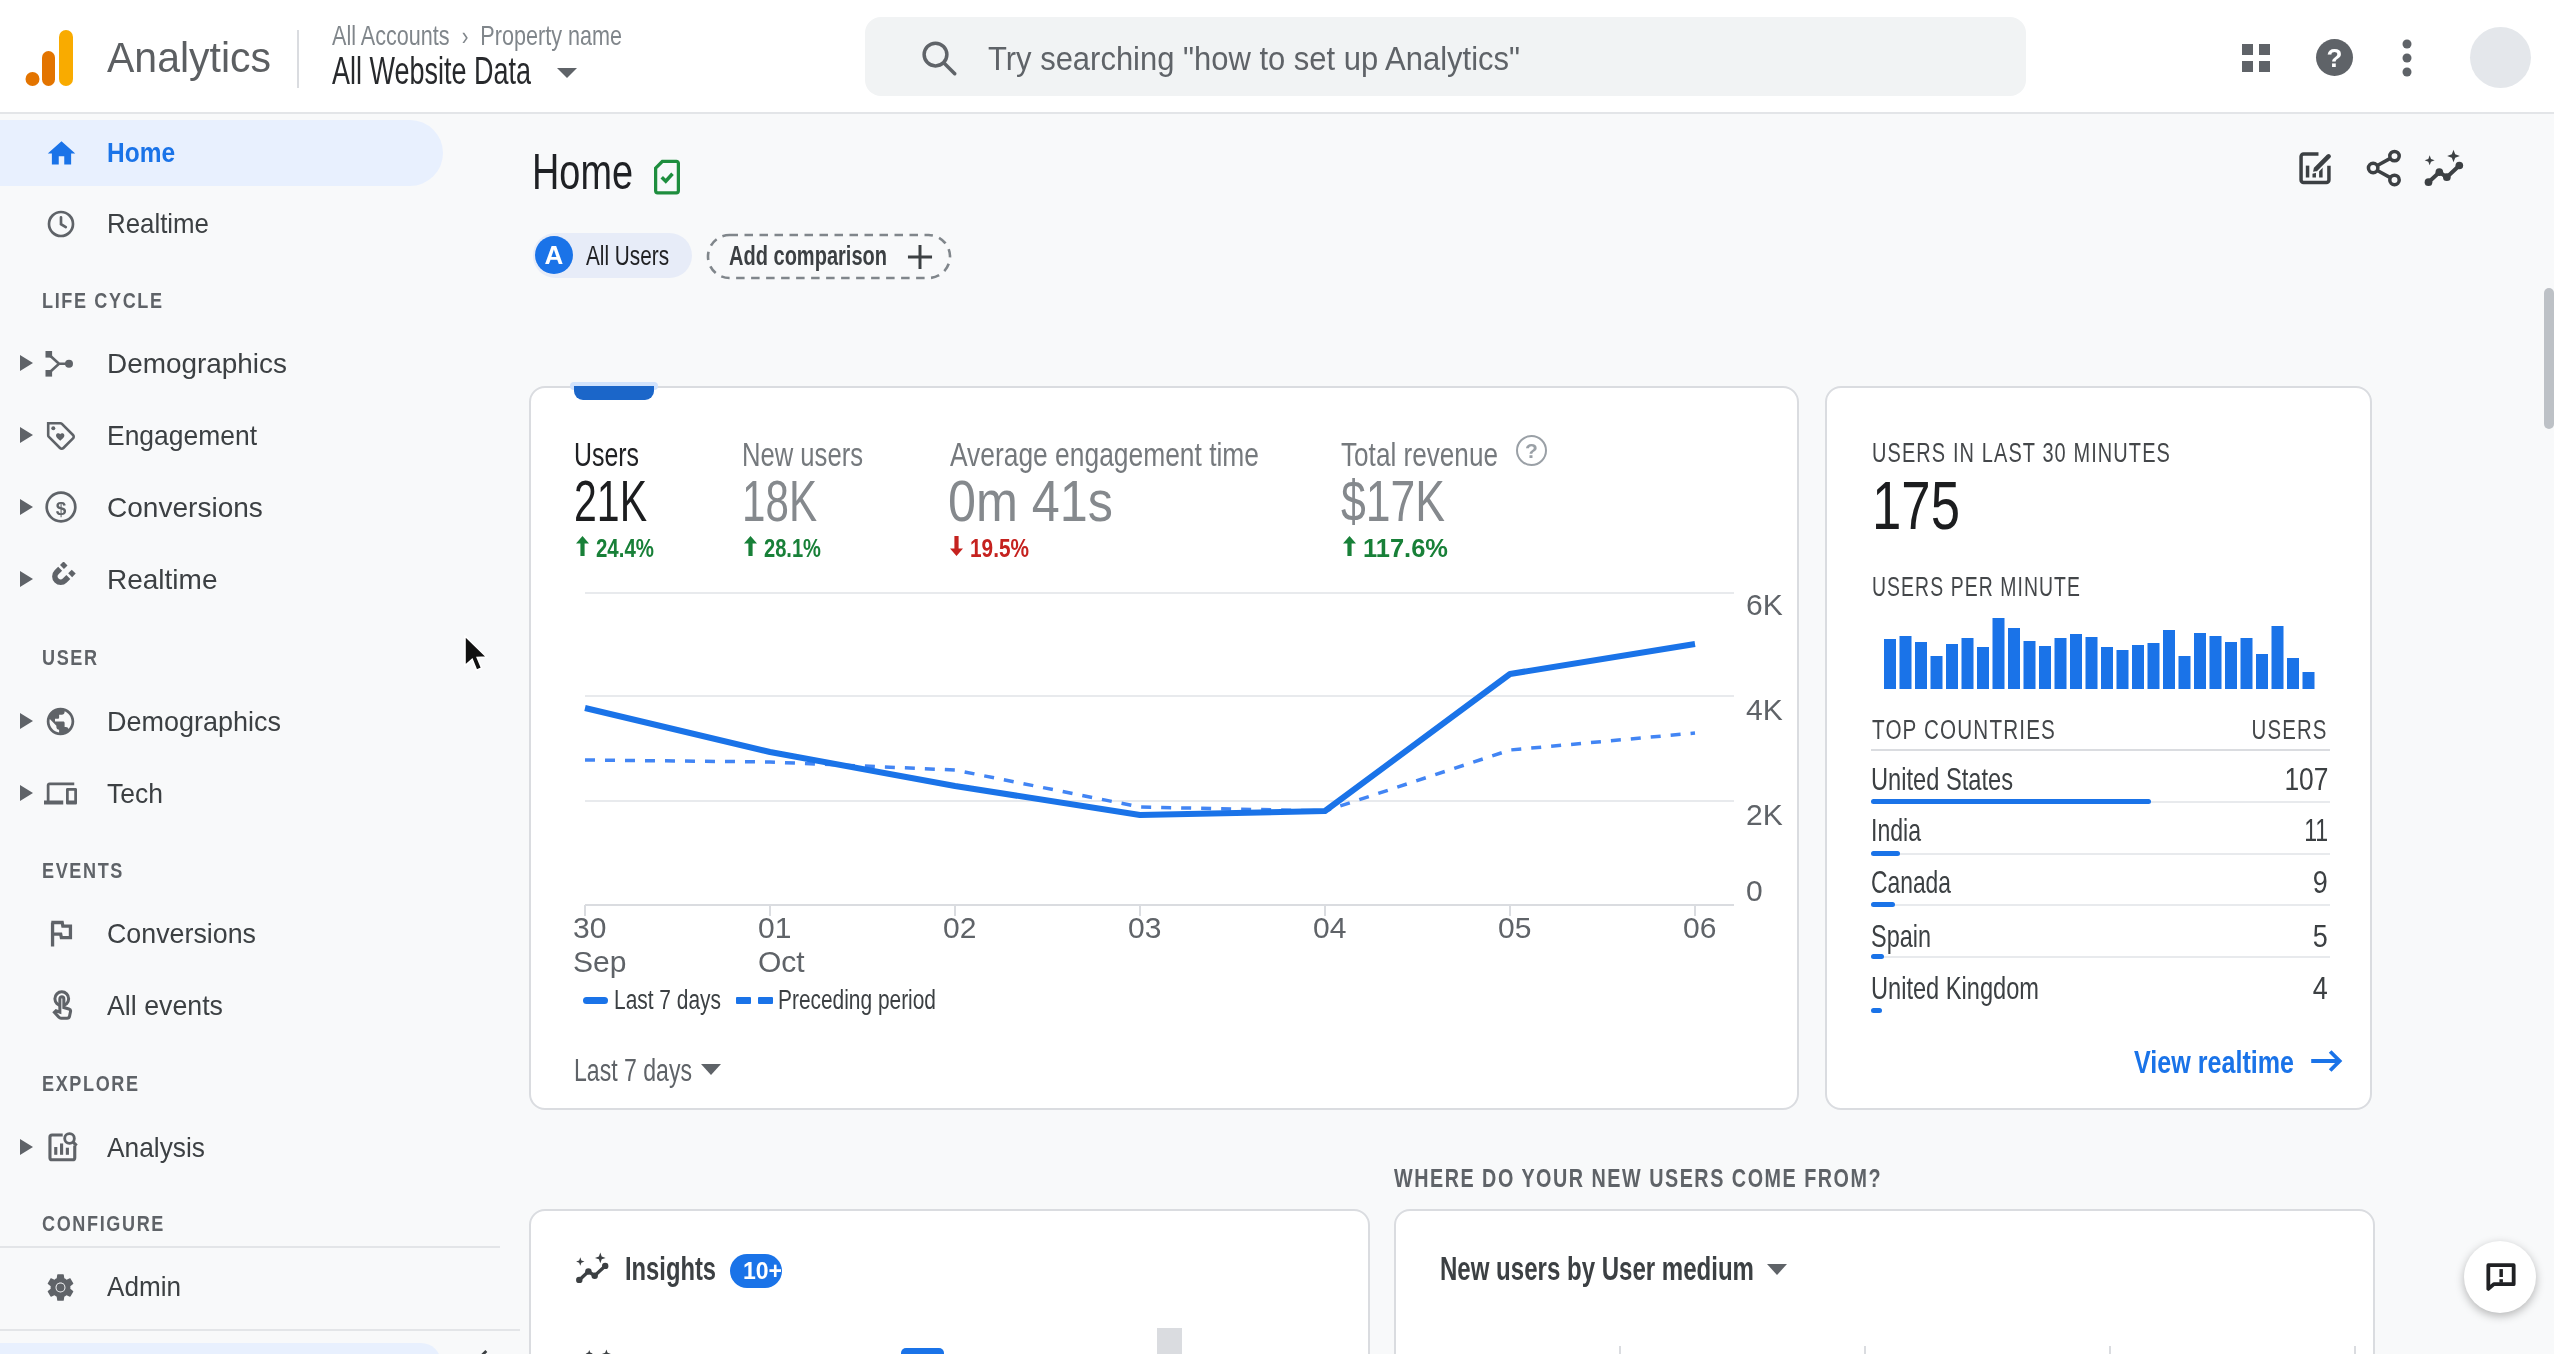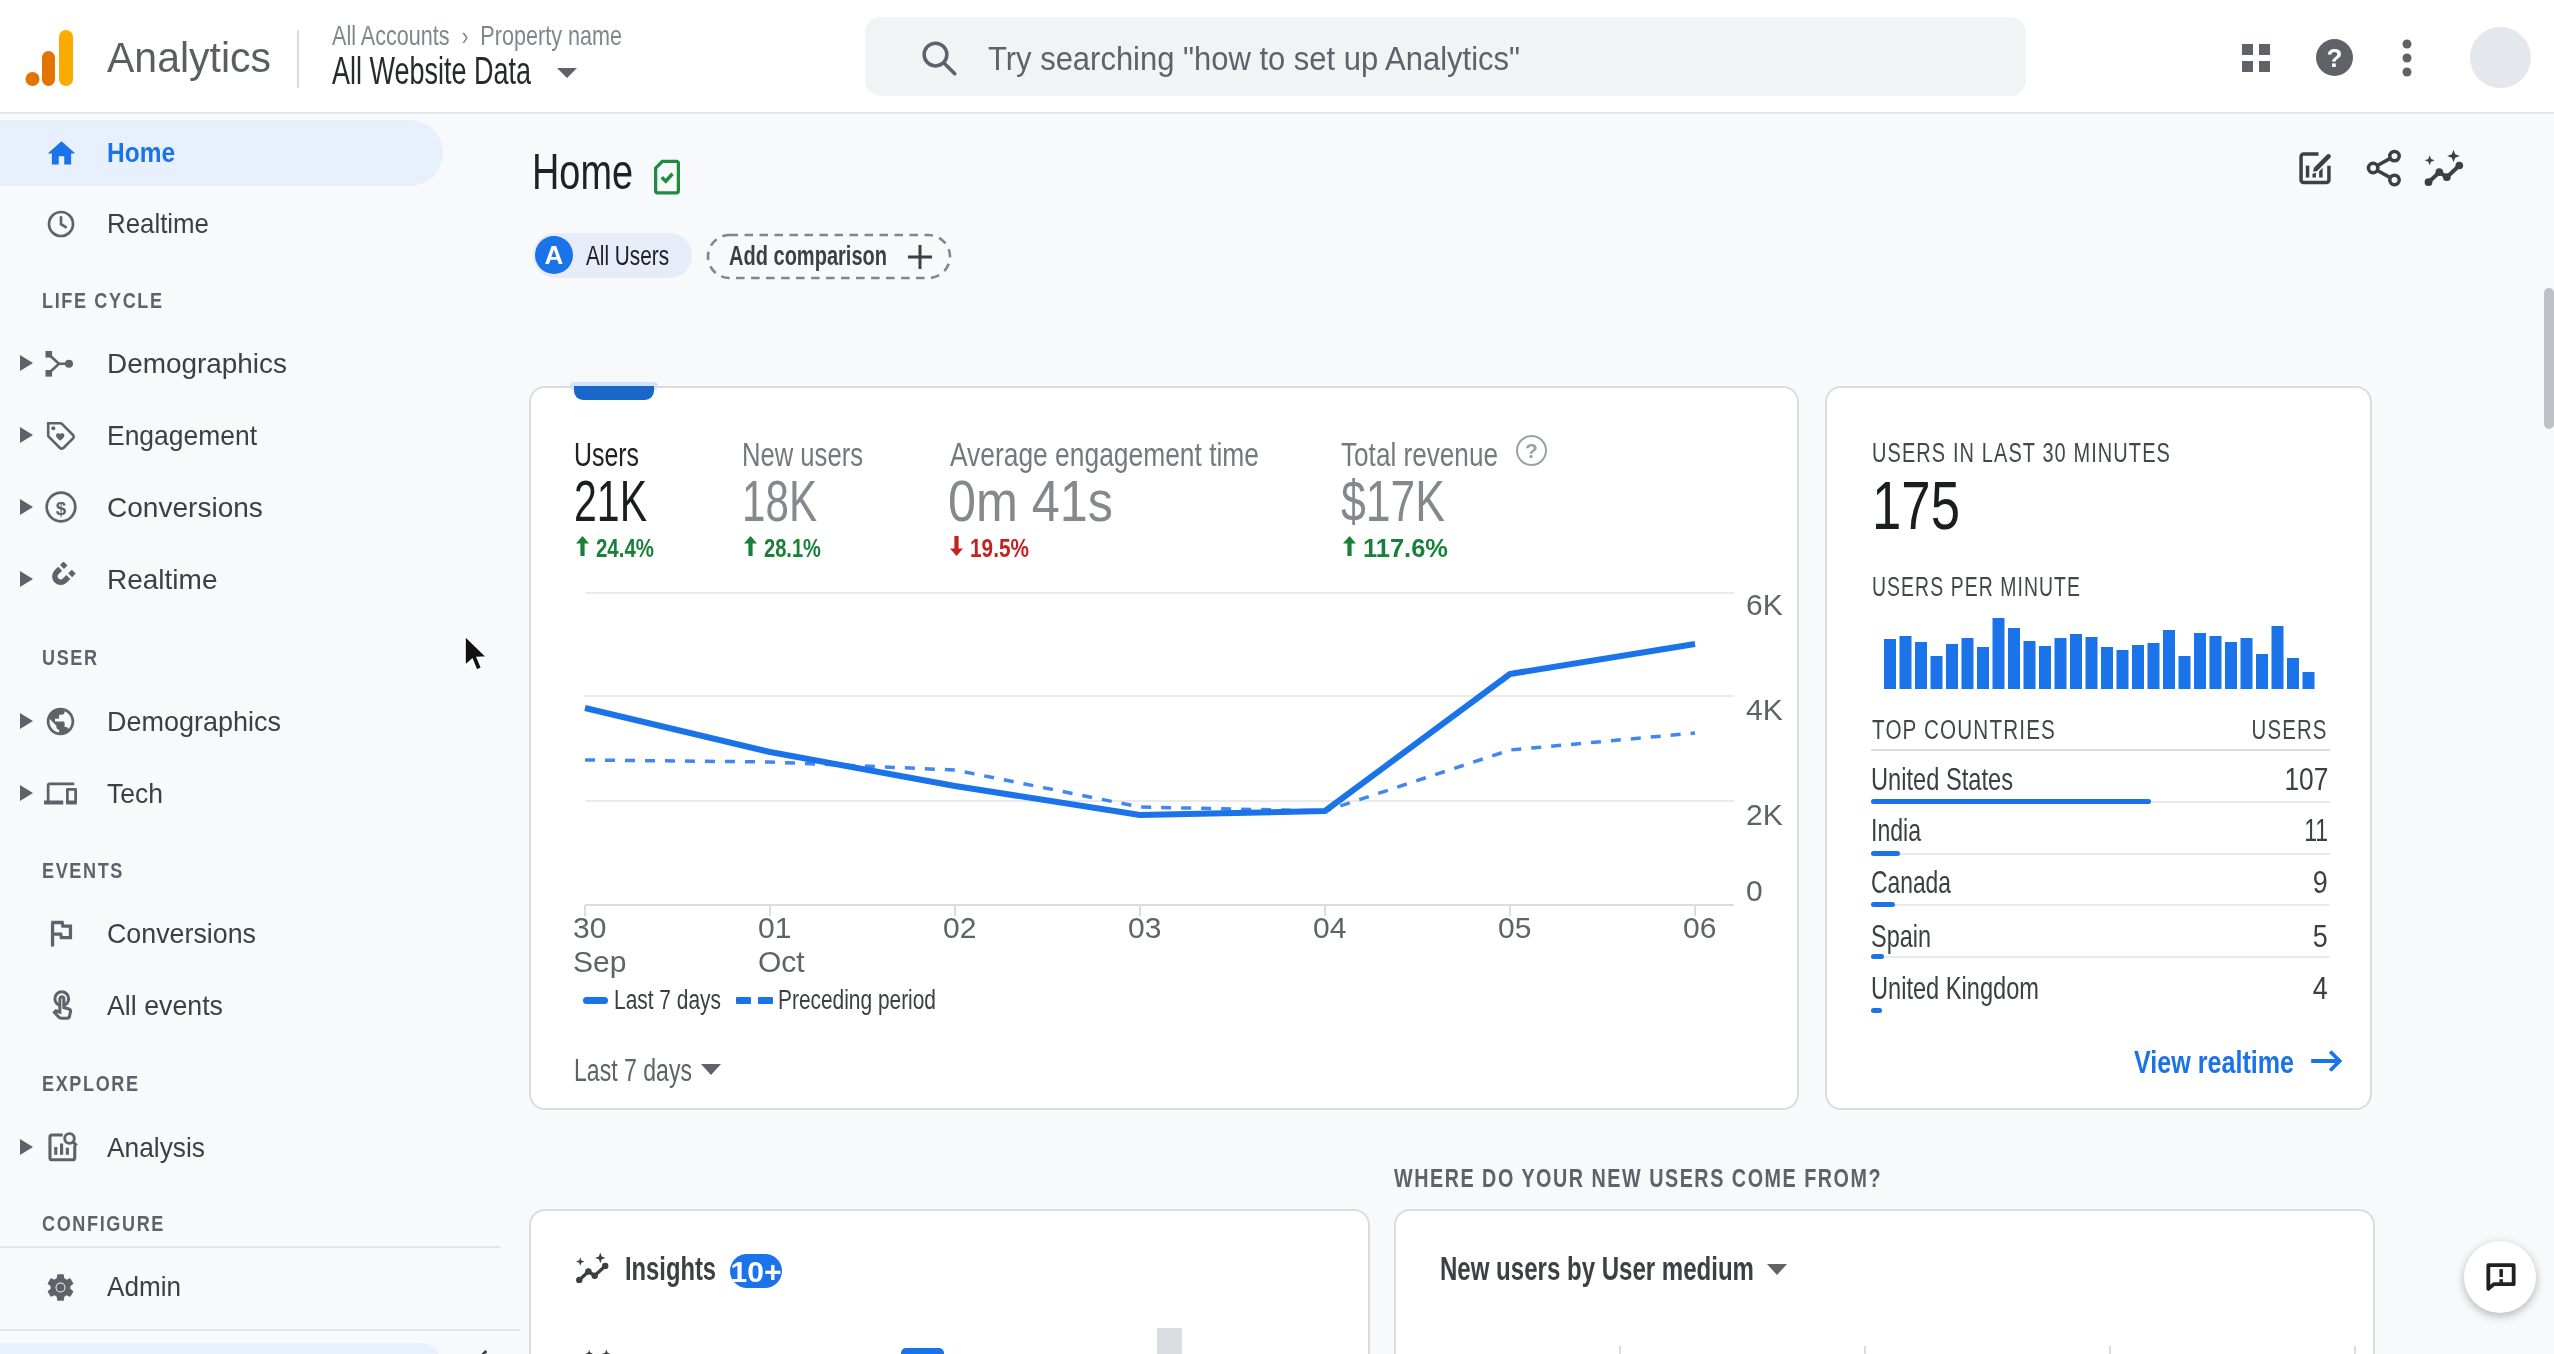--- a/index.html
+++ b/index.html
@@ -351,21 +351,21 @@
 <svg class="abs" style="left:573px;top:1250px;" width="42" height="36" viewBox="0 0 30 24">
   <path d="M19.5 1 l1 2.8 2.8 1 -2.8 1 -1 2.8 -1-2.8 -2.8-1 2.8-1 z" fill="#3c4043"></path>
   <path d="M5.2 4.4 l.8 2.2 2.2.8 -2.2.8 -.8 2.2 -.8-2.2 -2.2-.8 2.2-.8 z" fill="#3c4043"></path>
   <circle cx="4.5" cy="20.5" r="2.3" fill="#3c4043"></circle>
   <circle cx="11" cy="14.5" r="2.3" fill="#3c4043"></circle>
   <circle cx="15.5" cy="17.5" r="2.3" fill="#3c4043"></circle>
   <circle cx="23" cy="10.5" r="2.3" fill="#3c4043"></circle>
   <path d="M4.5 20.5 L11 14.5 15.5 17.5 23 10.5" fill="none" stroke="#3c4043" stroke-width="2.4"></path>
 </svg>
 <div class="abs" id="tIns" style="left:625px;top:1250px;font-size:33px;color:#3c4043;font-weight:bold;transform-origin:0 50%;transform:scaleX(0.7193);">Insights</div>
-<div class="abs" style="left:730px;top:1254px;width:52px;height:34px;background:#1a73e8;border-radius:17px;color:#fff;font-size:30px;text-align:center;line-height:35px;font-weight:bold;">10+</div>
+<div class="abs" style="left:730px;top:1254px;width:52px;height:34px;background:#1a73e8;border-radius:17px;color:#fff;font-size:23px;text-align:right;line-height:35px;font-weight:bold;">10+</div>
 <svg class="abs" style="left:583px;top:1348px;" width="36" height="10" viewBox="0 0 30 8">
   <path d="M19.5 1 l1 2.8 2.8 1 -2.8 1 -1 2.8 -1-2.8 -2.8-1 2.8-1 z" fill="#3c4043"></path>
   <path d="M5.2 1.4 l.8 2.2 2.2.8 -2.2.8 -.8 2.2 -.8-2.2 -2.2-.8 2.2-.8 z" fill="#3c4043"></path>
 </svg>
 <div class="abs" style="left:901px;top:1348px;width:43px;height:10px;background:#1a73e8;border-radius:5px 5px 0 0;"></div>
 <div class="abs" style="left:1157px;top:1328px;width:25px;height:30px;background:#dadce0;"></div>
 <div class="abs card" style="left:1394px;top:1209px;width:981px;height:200px;"></div>
 <div class="abs" id="tNU" style="left:1440px;top:1250px;font-size:33px;color:#3c4043;font-weight:bold;transform-origin:0 50%;transform:scaleX(0.7285);">New users by User medium</div>
 <svg class="abs" style="left:1764px;top:1260px;" width="26" height="18">
     <polygon points="3,4 23,4 13,15" fill="#5f6368"></polygon>

